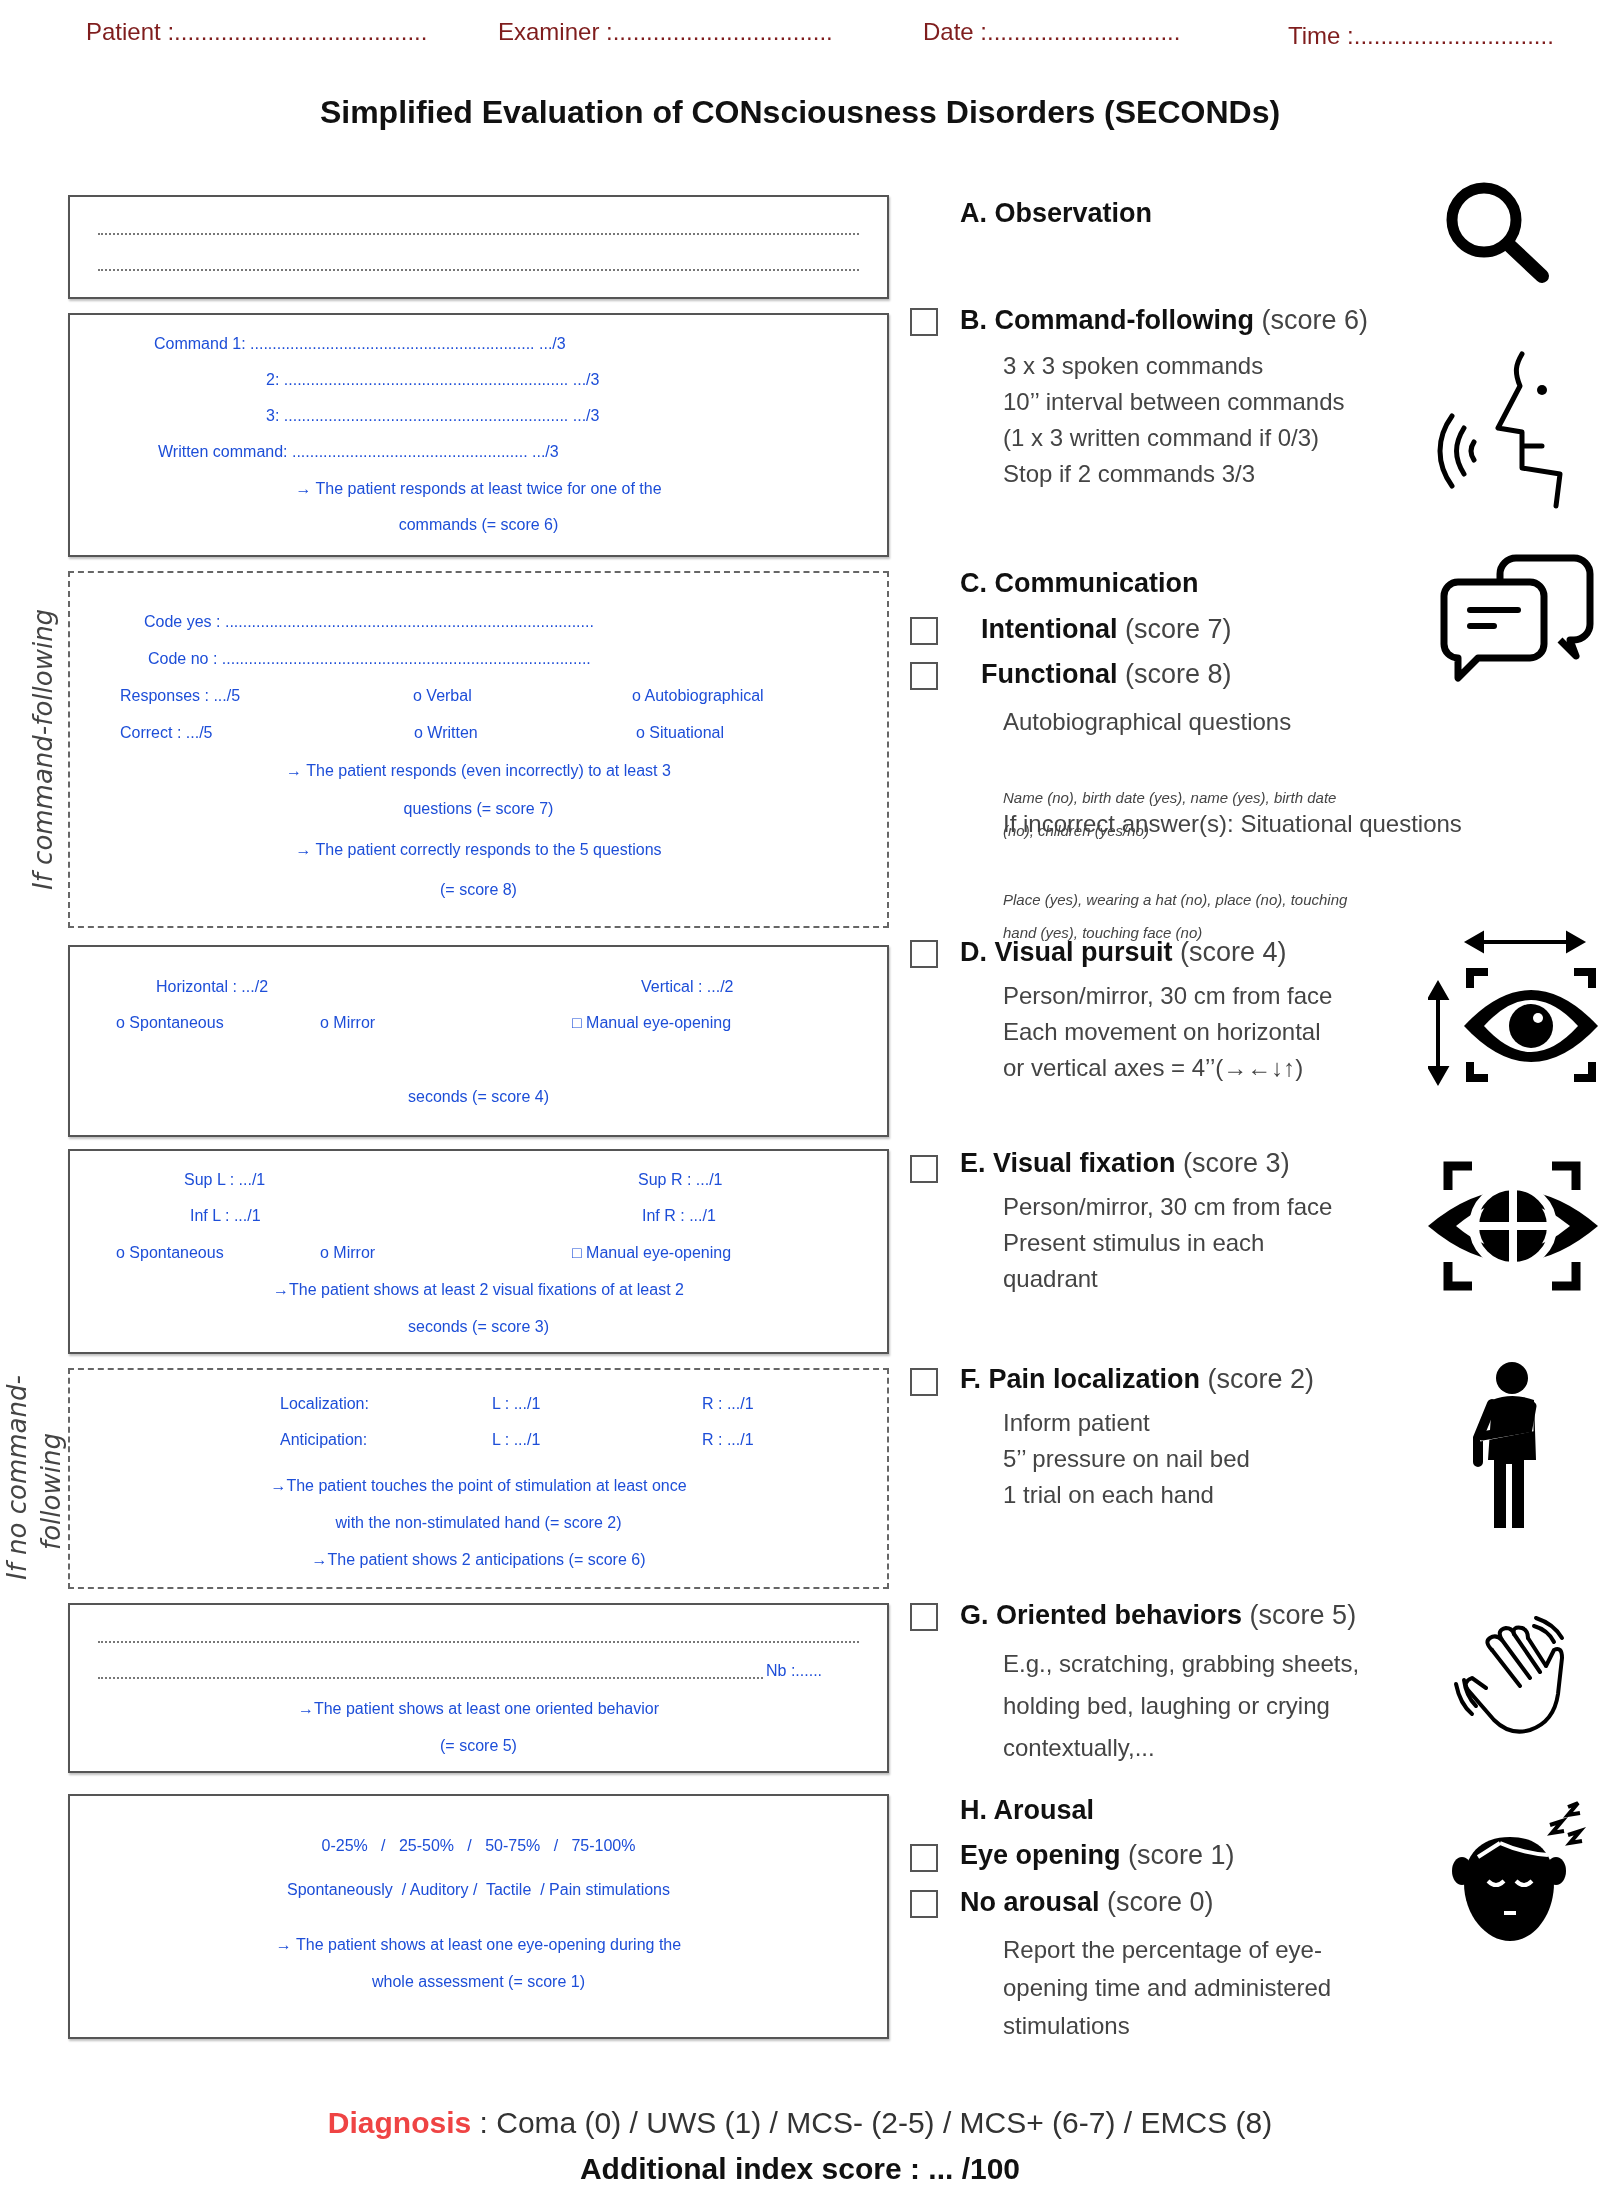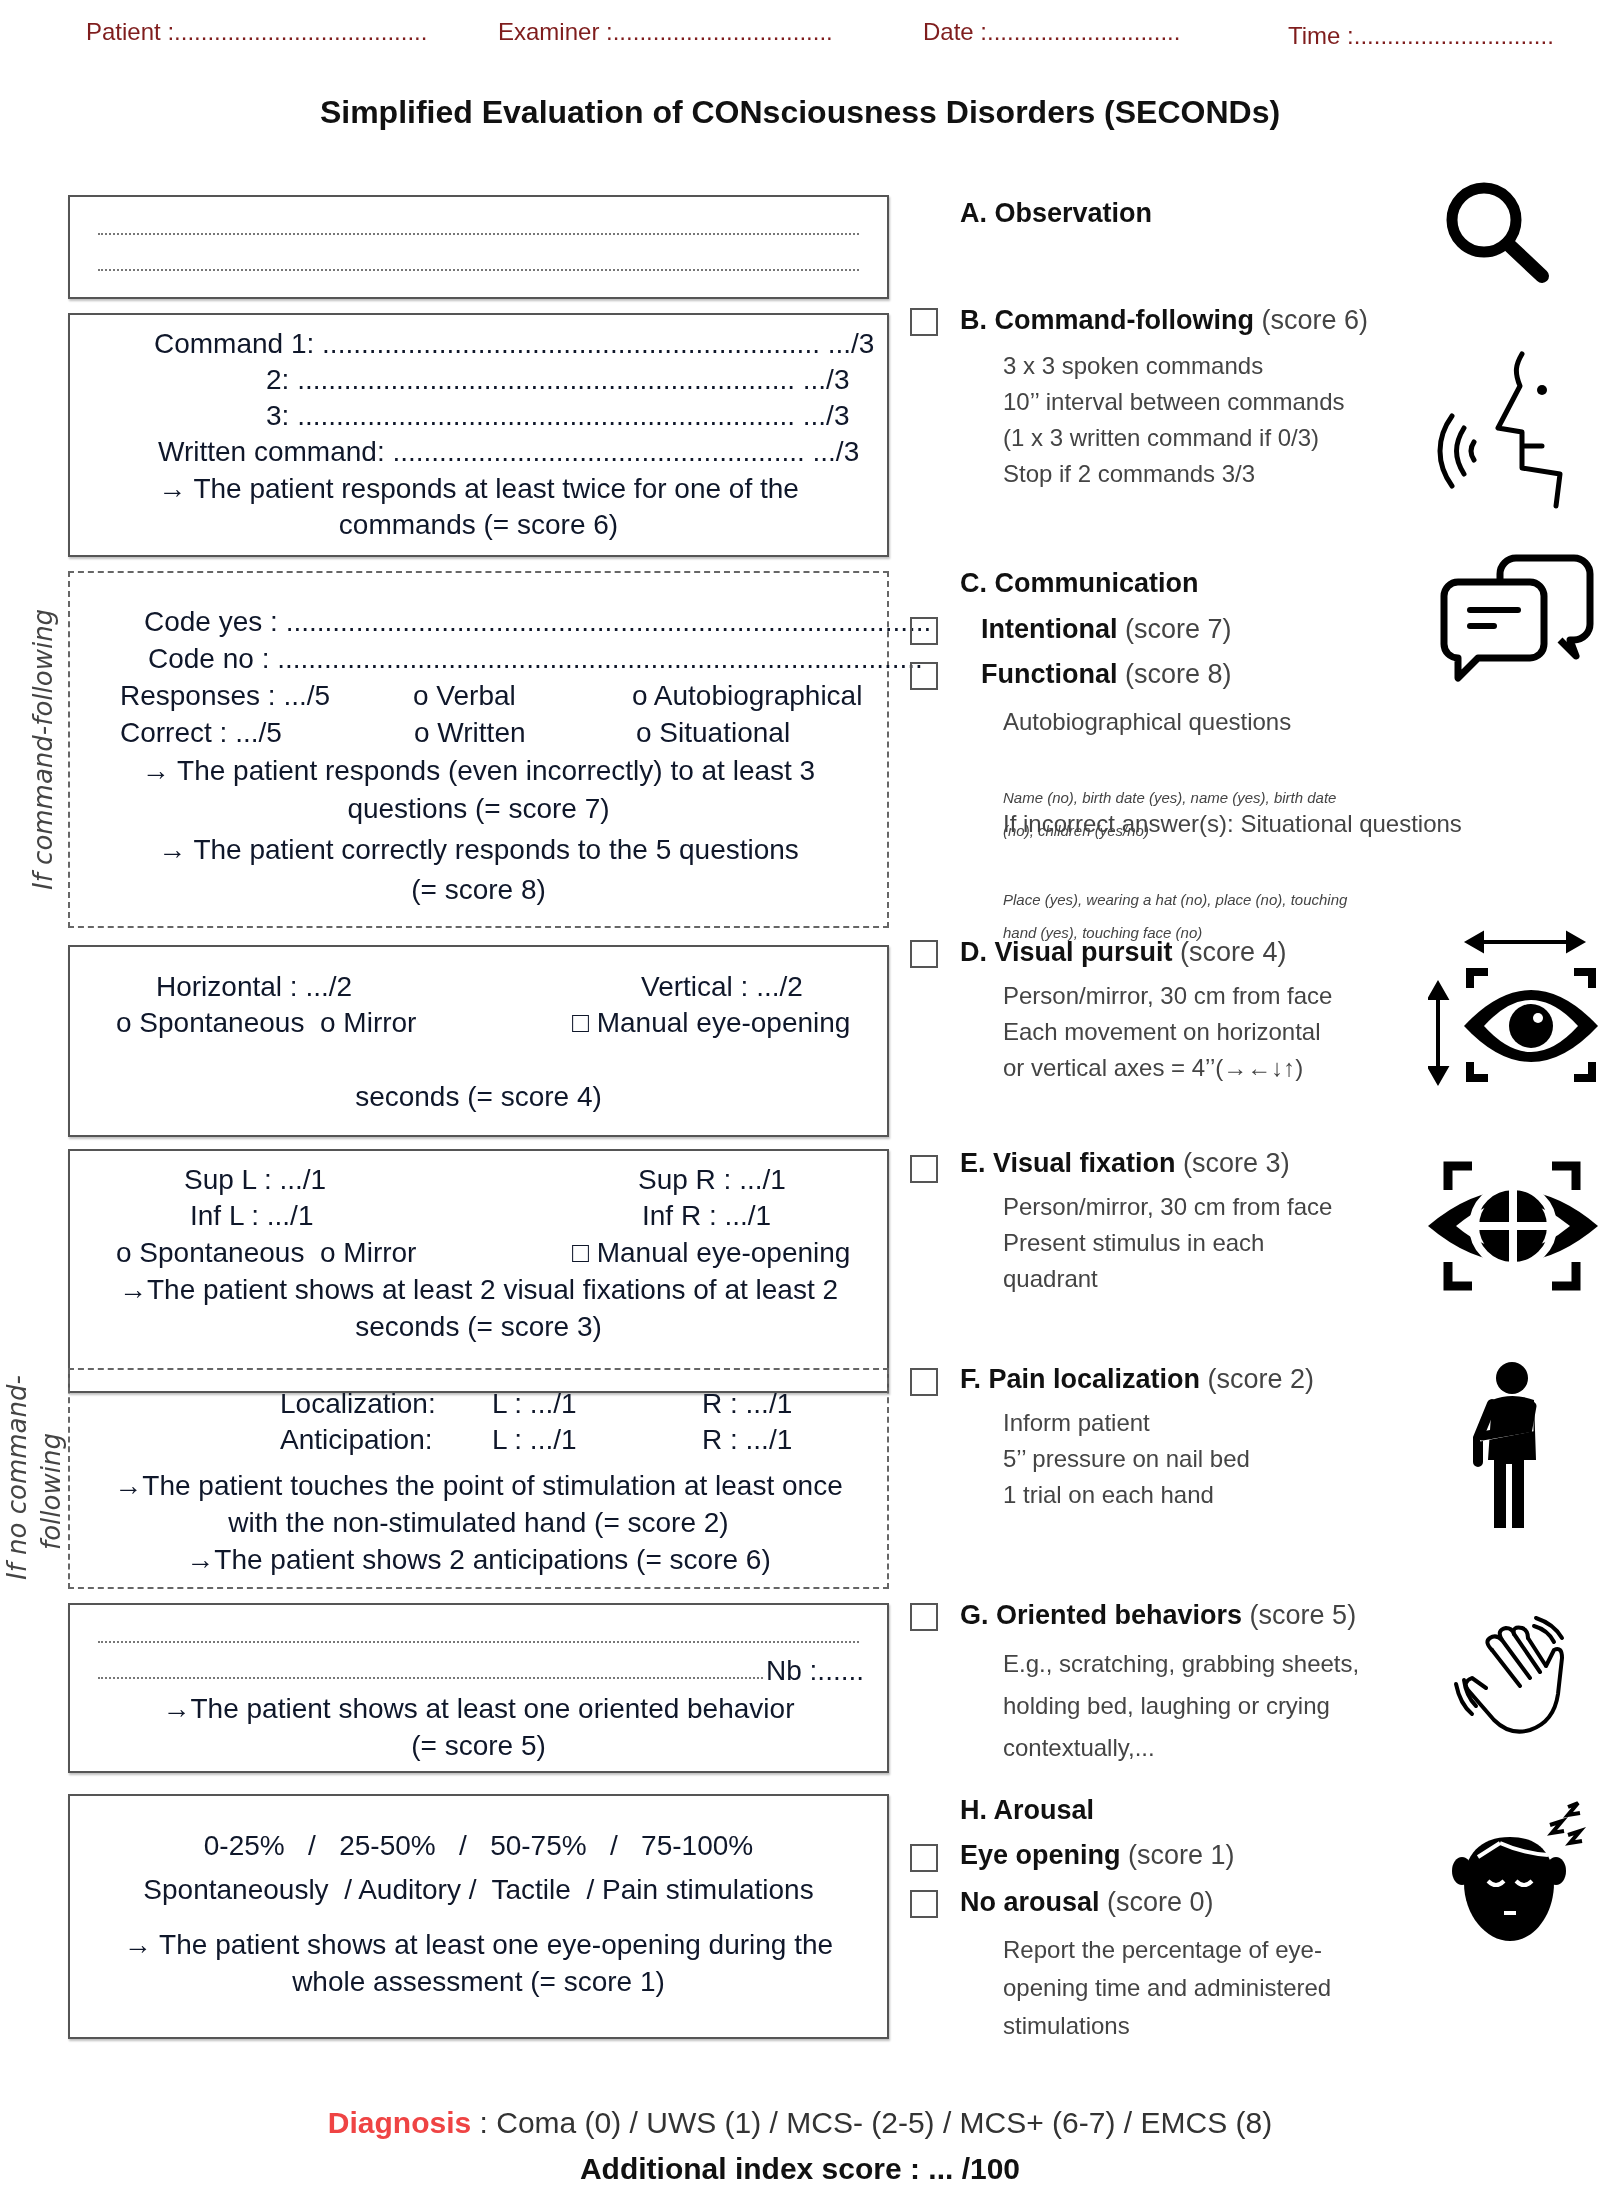--- a/index.html
+++ b/index.html
@@ -2,21 +2,21 @@
 <html><head>
 <meta charset="utf-8">
 <style>
   html,body{margin:0;padding:0;background:#fff;}
   body{width:1600px;height:2210px;position:relative;overflow:hidden;font-family:"Liberation Sans",sans-serif;color:#3f3f3f;}
   .abs{position:absolute;}
   .hdr{font-size:24px;color:#7f1d1d;top:18px;white-space:nowrap;}
   .title{top:94px;left:0;width:1600px;text-align:center;font-size:32px;font-weight:bold;color:#111;}
   .box{position:absolute;left:68px;width:821px;border:2px solid #555;box-sizing:border-box;box-shadow:1px 2px 2px rgba(0,0,0,0.25);}
   .box.dashed{border:2px dashed #666;box-shadow:none;}
-  .ln{position:absolute;left:0;width:100%;text-align:center;font-size:28px;line-height:32px;white-space:nowrap;color:#0f172a;}
+  .ln{position:absolute;left:0;width:100%;text-align:center;font-size:16px;line-height:32px;white-space:nowrap;color:#1d4ed8;}
   .dots{position:absolute;left:28px;right:28px;border-bottom:2px dotted #777;height:0;}
   .side{position:absolute;font-size:26px;font-style:italic;color:#444;transform:rotate(-90deg);transform-origin:left top;white-space:nowrap;font-family:"DejaVu Sans",sans-serif;}
   .cb{position:absolute;left:910px;width:28px;height:28px;border:2px solid #555;box-sizing:border-box;}
   .sec{position:absolute;left:960px;font-size:27px;color:#111;white-space:nowrap;}
   .sec b{font-weight:bold;}
   .sec .sc{color:#444;font-weight:normal;}
   .det{position:absolute;left:1003px;font-size:24px;line-height:36px;color:#444;white-space:nowrap;}
   .det.it{font-style:italic;font-size:15px;line-height:34px;margin-top:42px;}
   .icon{position:absolute;}
   .foot{position:absolute;left:0;width:1600px;text-align:center;font-size:30px;color:#333;}
@@ -67,21 +67,21 @@
 
 <div class="box" style="top:945px;height:192px">
   <div class="ln" style="top:24px;left:86px;width:auto;text-align:left">Horizontal : .../2</div>
   <div class="ln" style="top:24px;left:571px;width:auto;text-align:left">Vertical : .../2</div>
   <div class="ln" style="top:60px;left:46px;width:auto;text-align:left">o Spontaneous</div>
   <div class="ln" style="top:60px;left:250px;width:auto;text-align:left">o Mirror</div>
   <div class="ln" style="top:60px;left:502px;width:auto;text-align:left">□ Manual eye-opening</div>
   <div class="ln" style="top:134px">seconds (= score 4)</div>
 </div>
 
-<div class="box" style="top:1149px;height:244px">
+<div class="box" style="top:1149px;height:205px">
   <div class="ln" style="top:13px;left:114px;width:auto;text-align:left">Sup L : .../1</div>
   <div class="ln" style="top:13px;left:568px;width:auto;text-align:left">Sup R : .../1</div>
   <div class="ln" style="top:49px;left:120px;width:auto;text-align:left">Inf L : .../1</div>
   <div class="ln" style="top:49px;left:572px;width:auto;text-align:left">Inf R : .../1</div>
   <div class="ln" style="top:86px;left:46px;width:auto;text-align:left">o Spontaneous</div>
   <div class="ln" style="top:86px;left:250px;width:auto;text-align:left">o Mirror</div>
   <div class="ln" style="top:86px;left:502px;width:auto;text-align:left">□ Manual eye-opening</div>
   <div class="ln" style="top:123px">→The patient shows at least 2 visual fixations of at least 2</div>
   <div class="ln" style="top:160px">seconds (= score 3)</div>
 </div>

